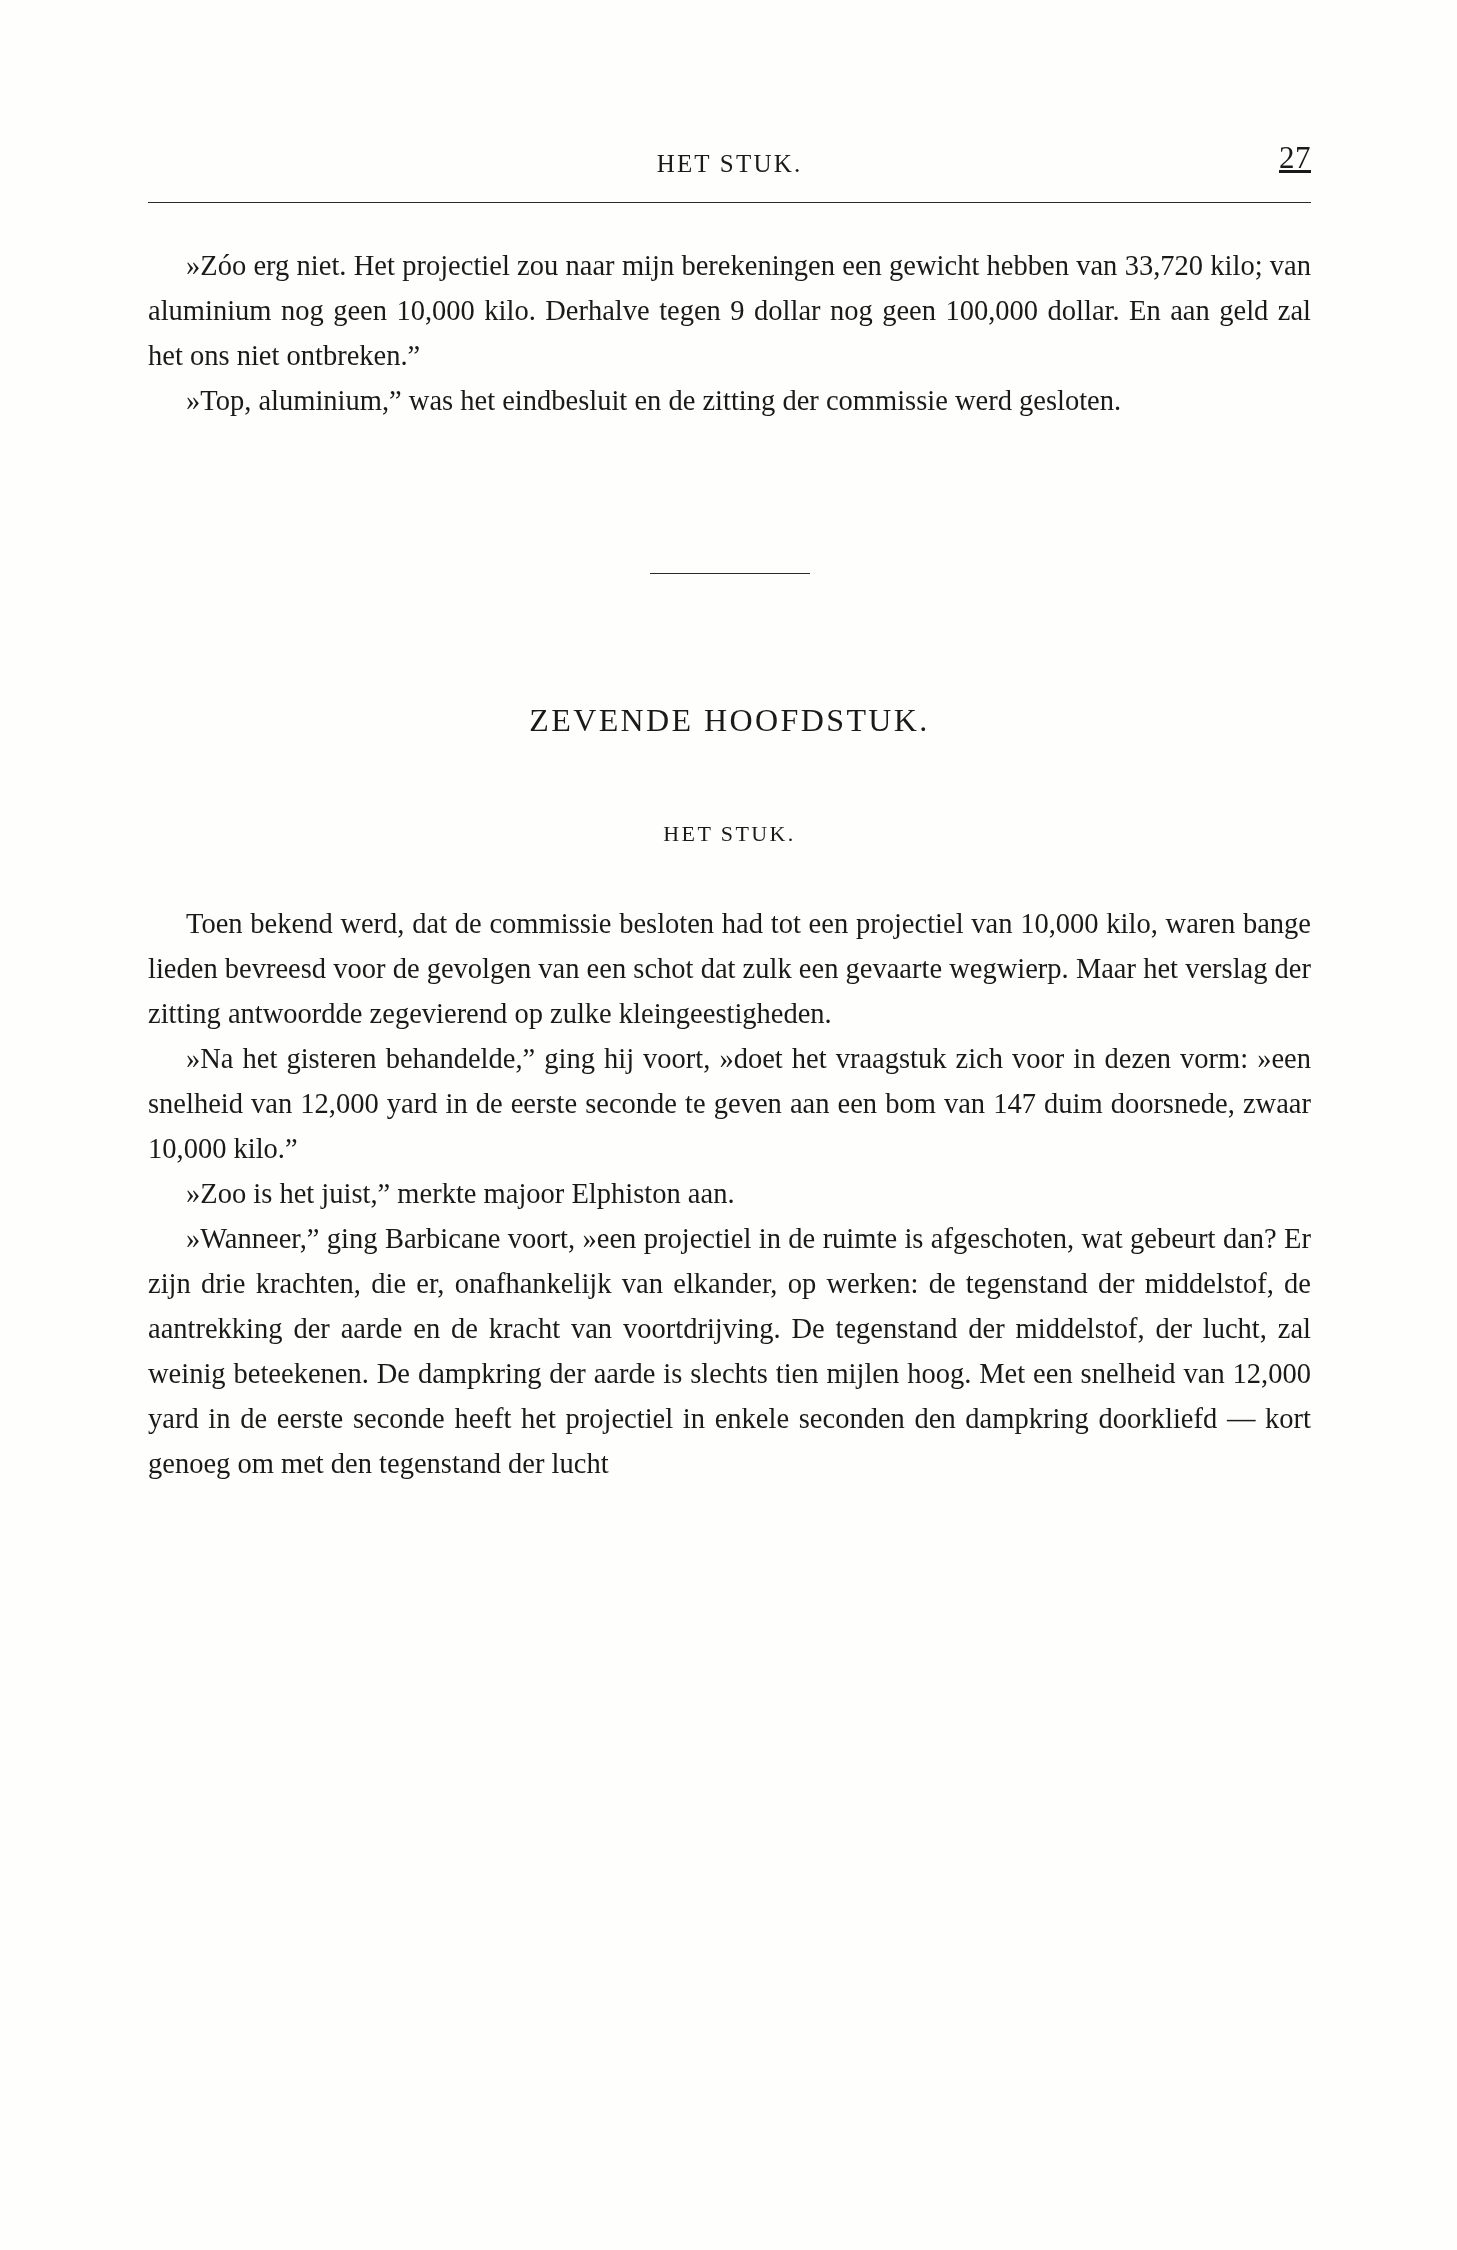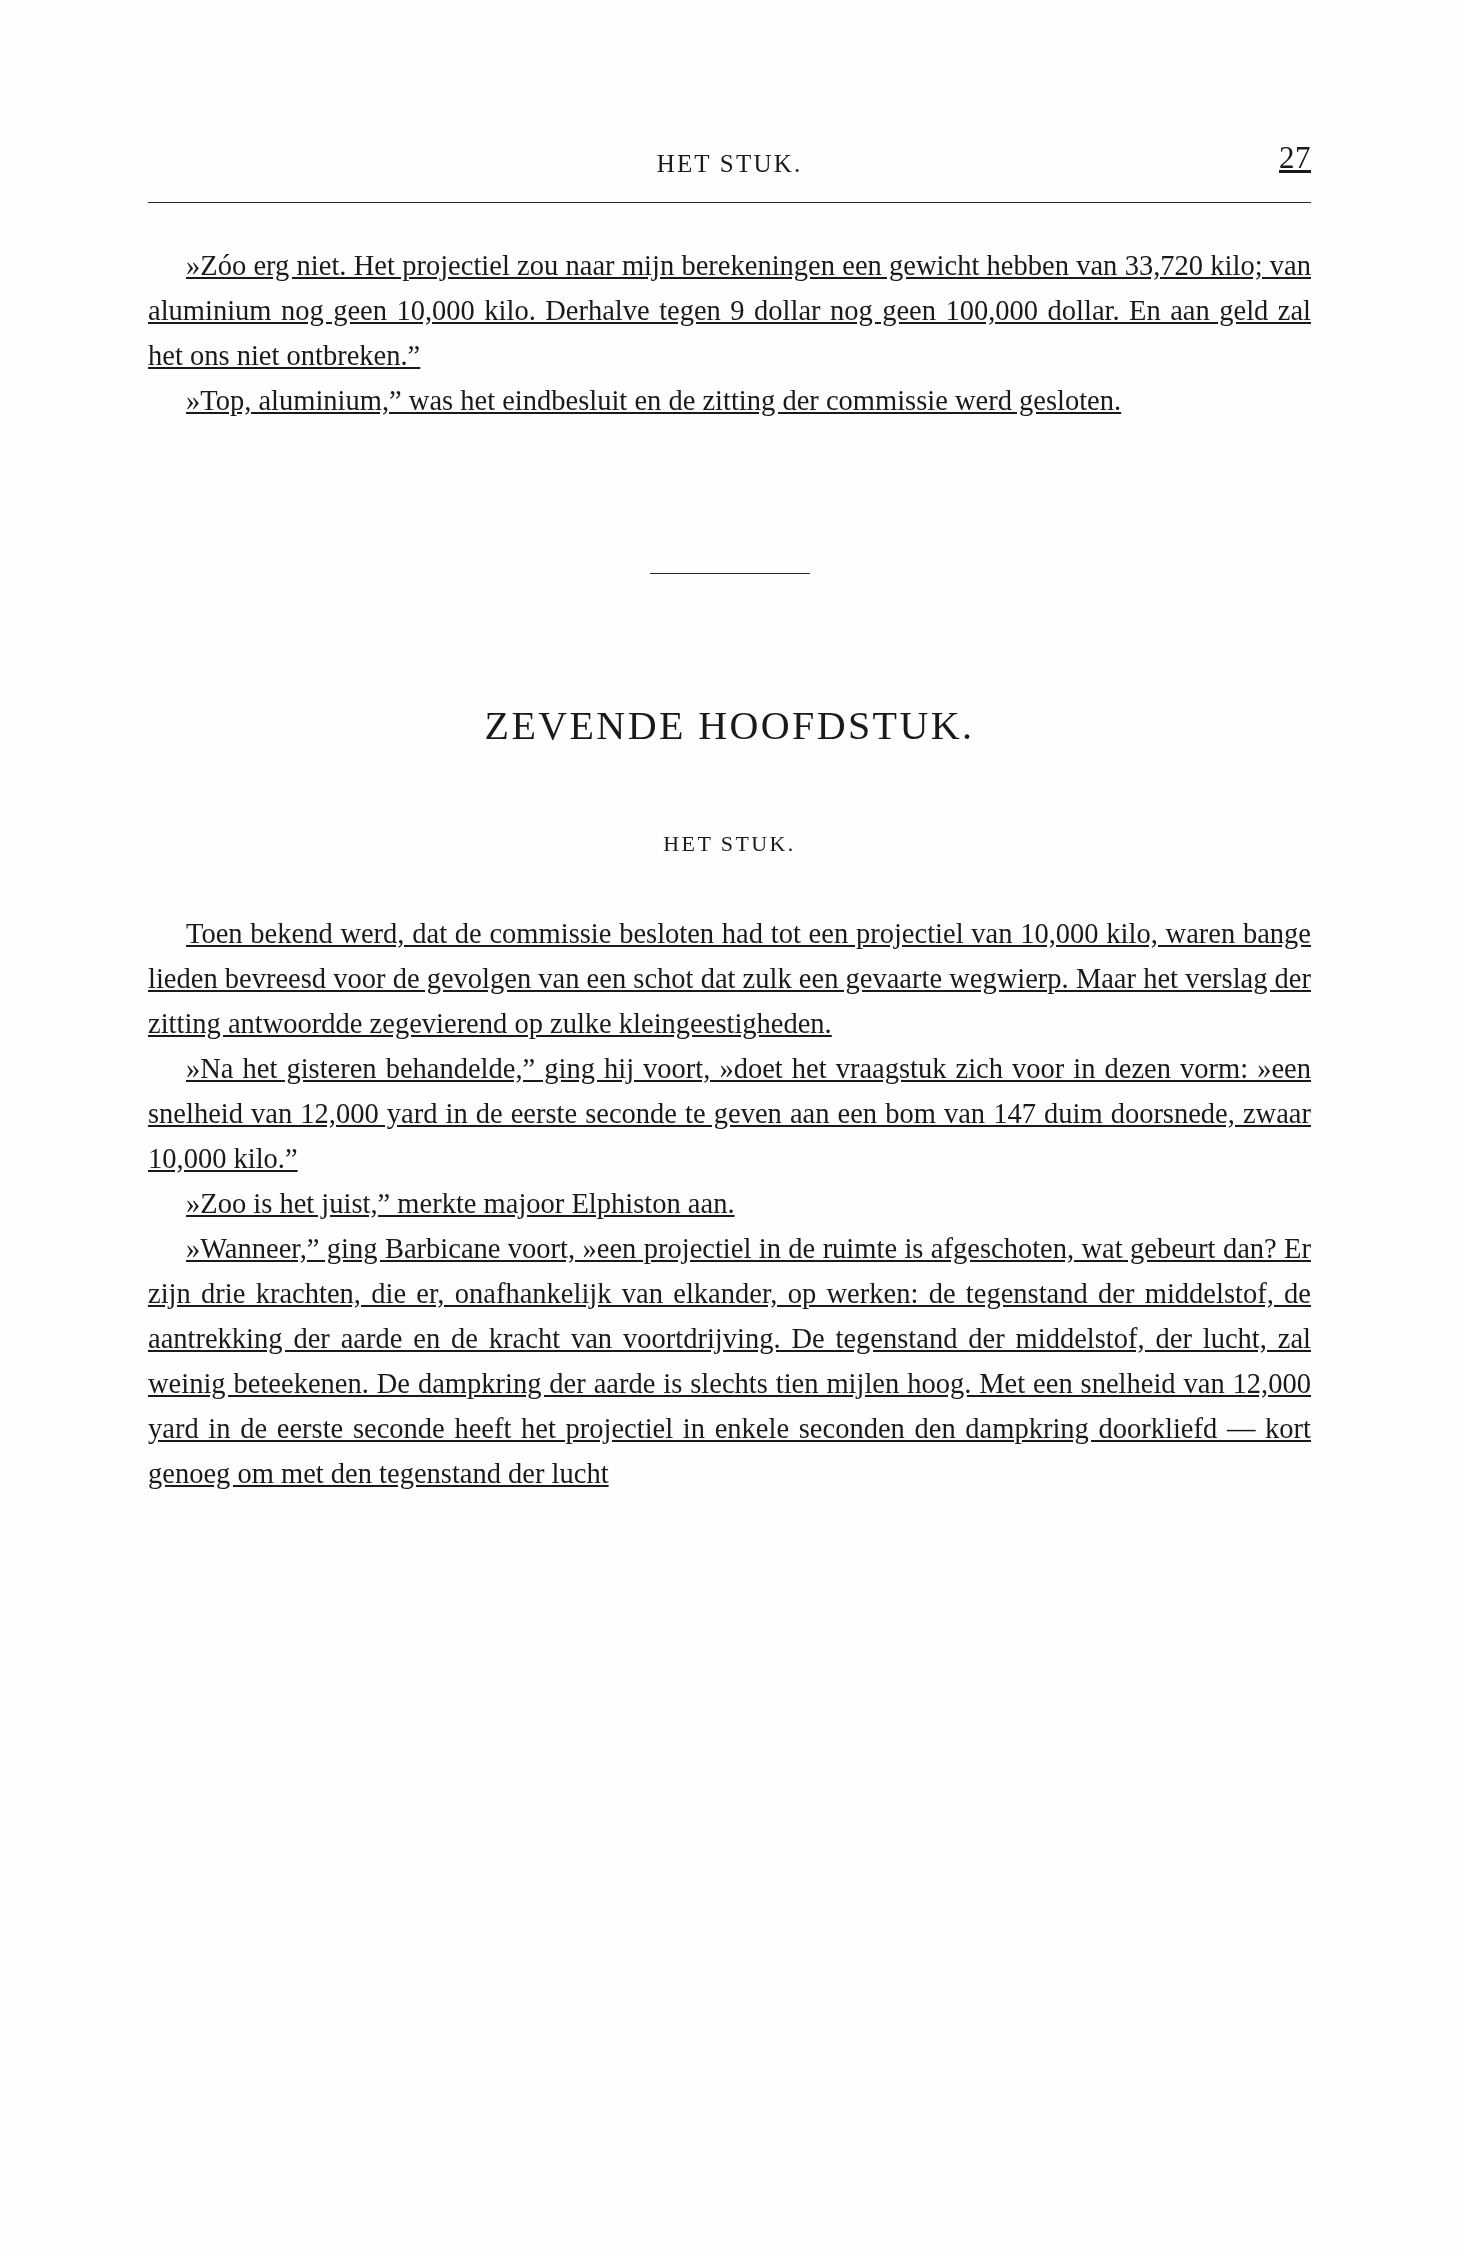--- a/index.html
+++ b/index.html
@@ -59,35 +59,34 @@
   p {
     margin: 0;
     font-size: 28.5px;
     line-height: 45px;
     text-align: justify;
     text-justify: inter-word;
     hyphens: none;
   }
   p.indent {
     text-indent: 38px;
-    text-decoration: underline;
   }
   .divider-wrap {
     display: flex;
     justify-content: center;
     margin-top: 150px;
     margin-bottom: 0;
   }
   .divider {
     width: 160px;
     border-top: 1.6px solid #2b2b2b;
   }
   .chapter-title {
     text-align: center;
-    font-size: 40px;
+    font-size: 32px;
     letter-spacing: 2.4px;
     margin-top: 128px;
     font-weight: normal;
   }
   .chapter-sub {
     text-align: center;
     font-size: 22px;
     letter-spacing: 2.4px;
     text-transform: uppercase;
     margin-top: 82px;

